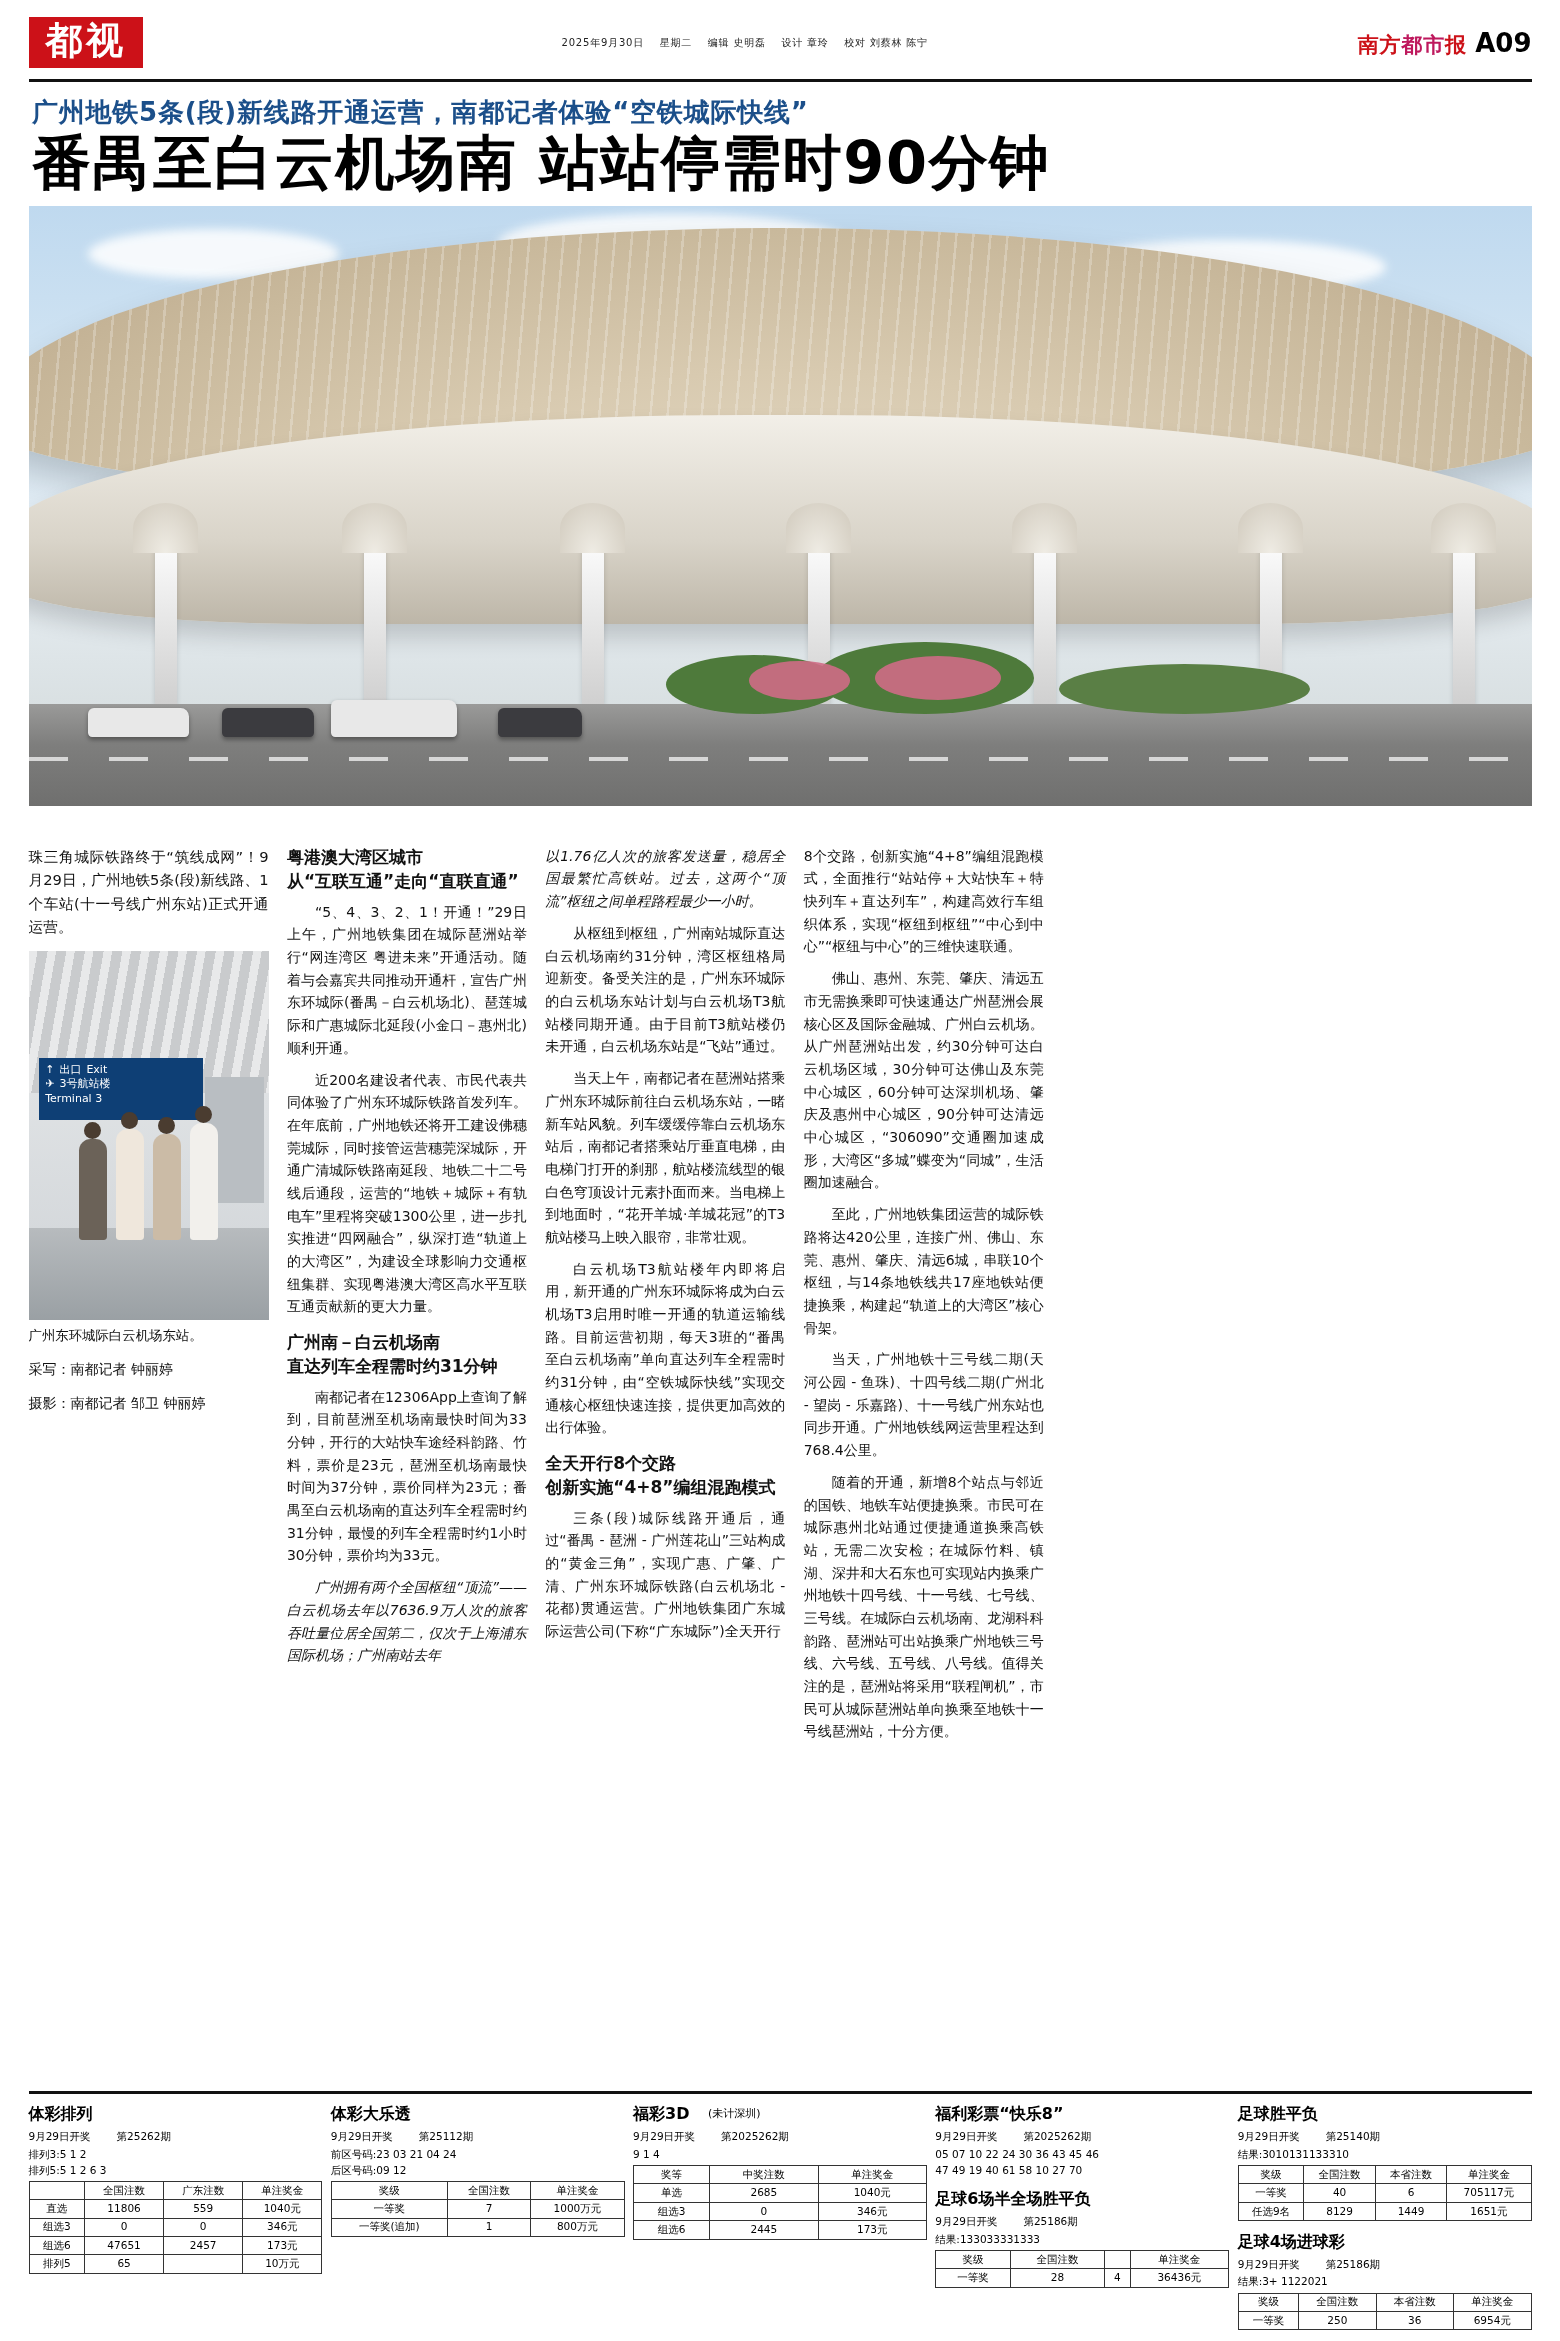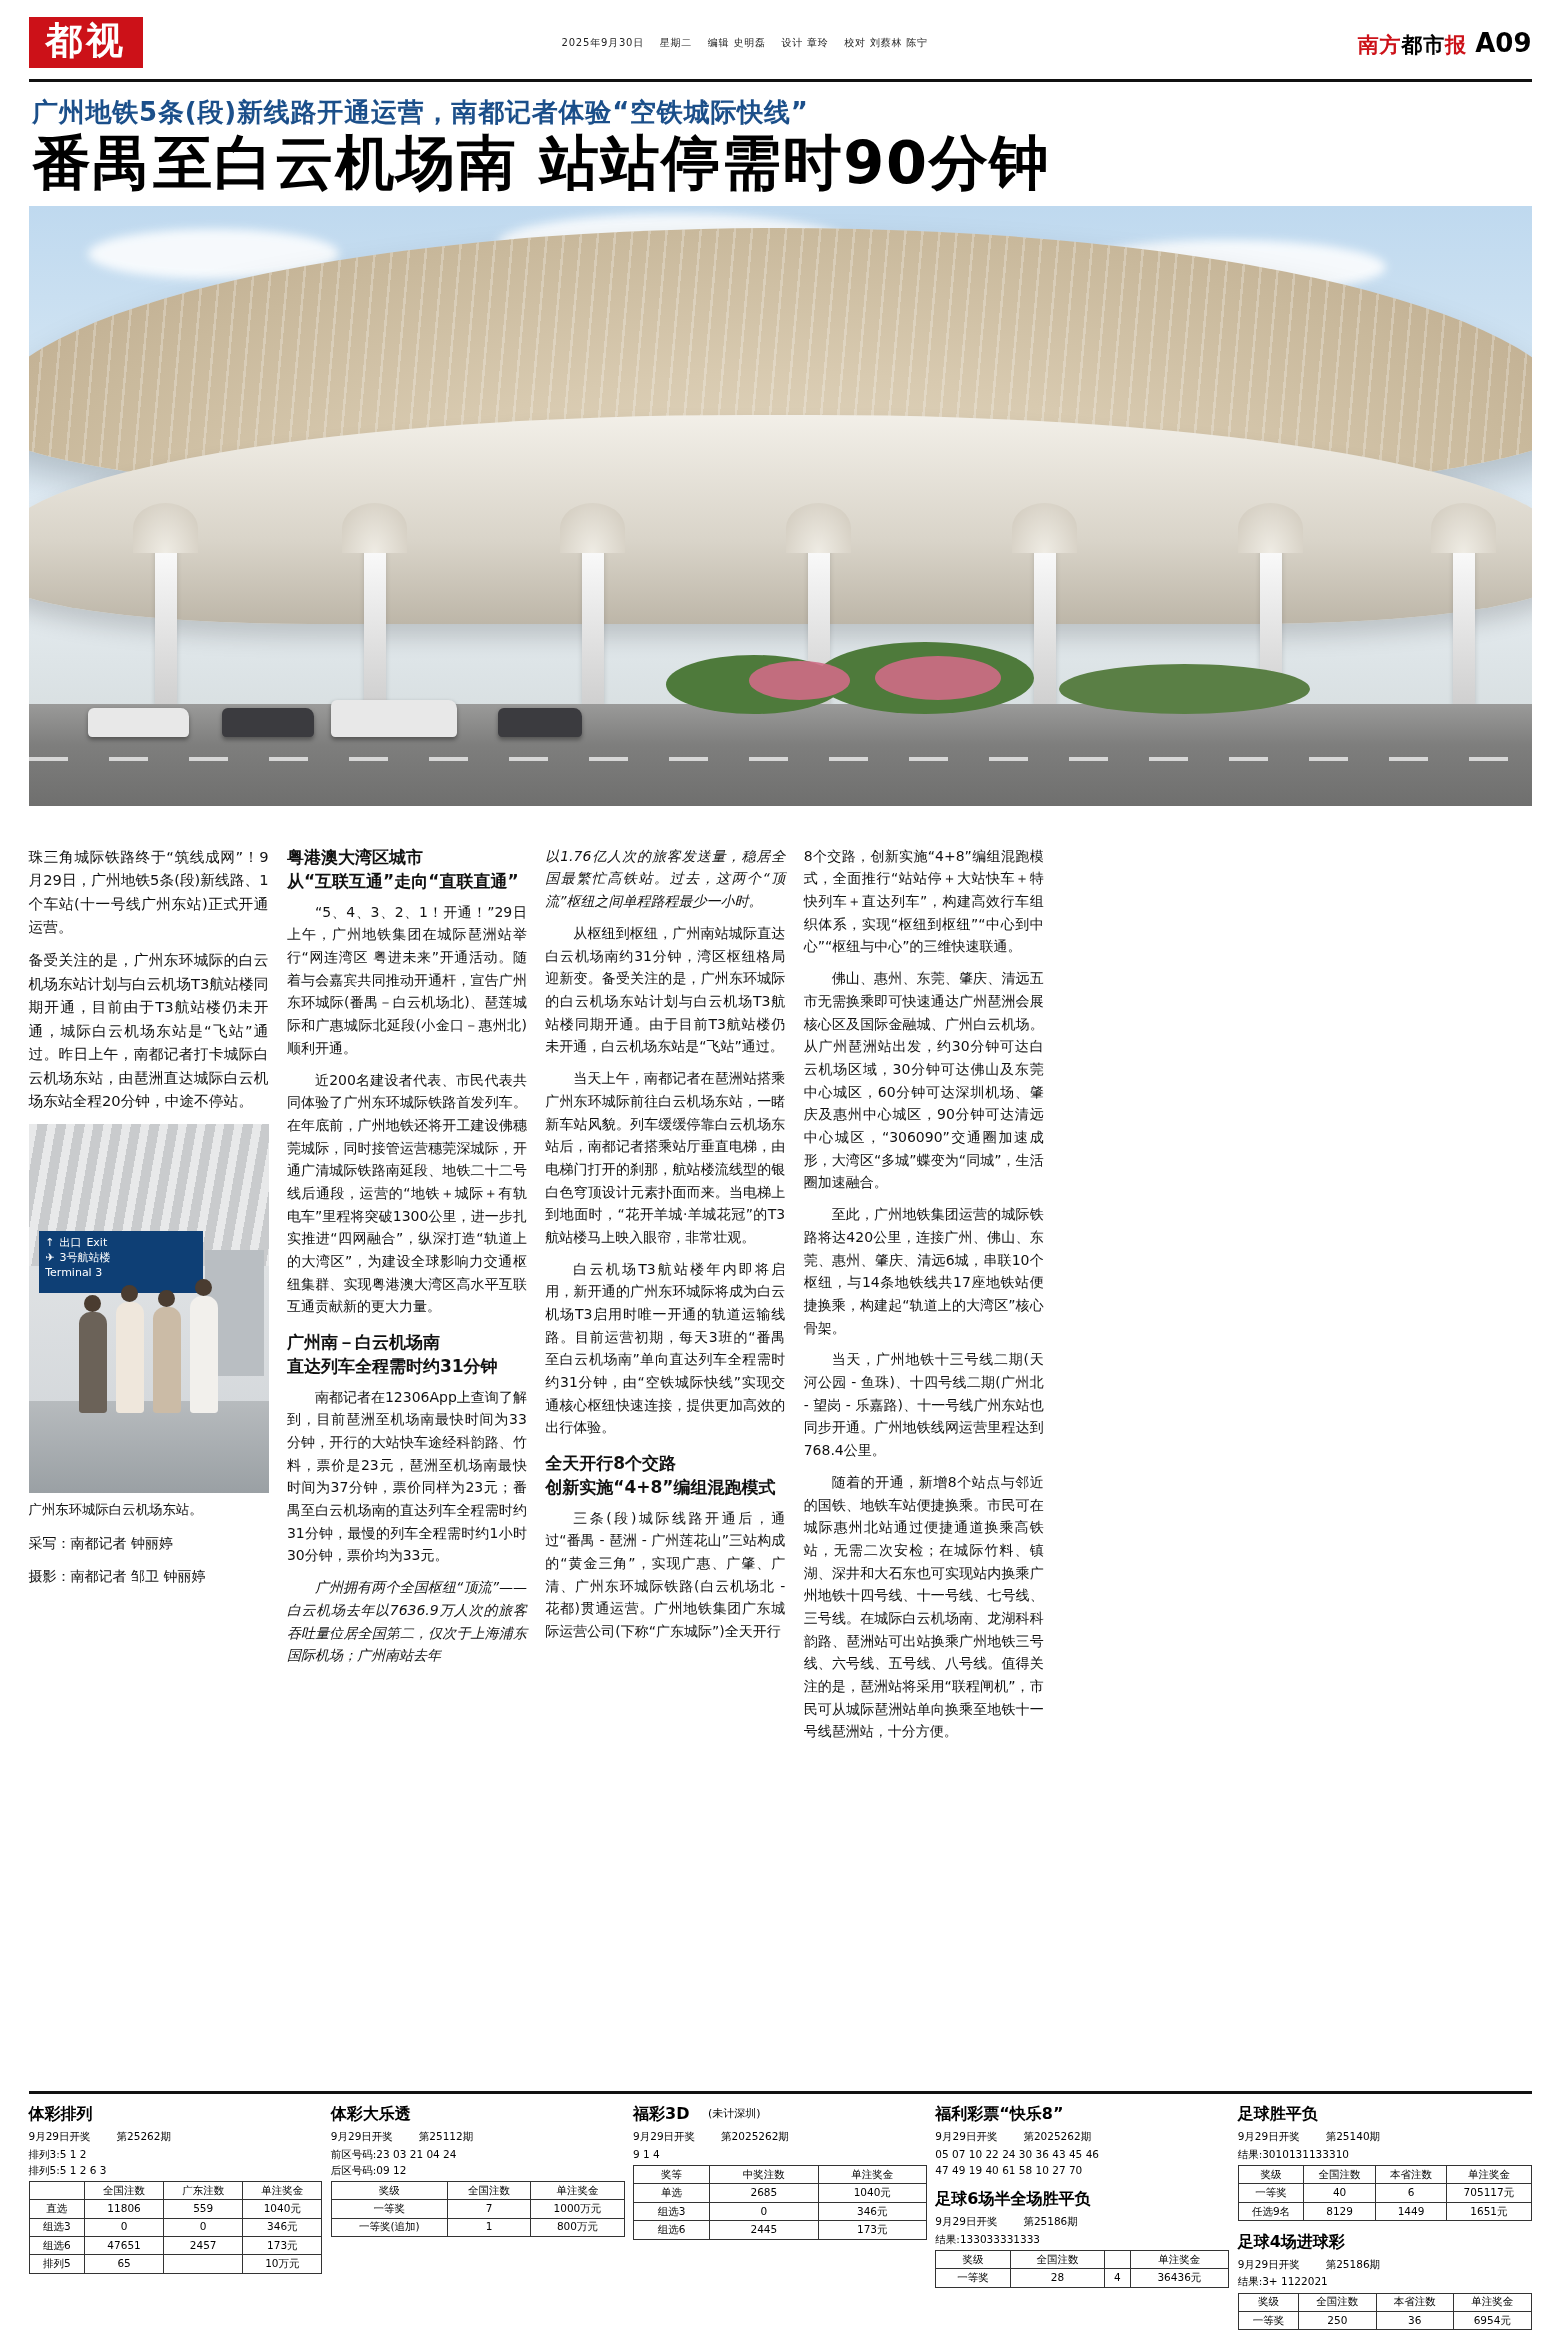--- a/index.html
+++ b/index.html
@@ -8,21 +8,21 @@
 
   
   .masthead{display:flex;align-items:center;justify-content:space-between;padding-top:11.7px;height:62px;}
   .mast-left{display:flex;align-items:flex-start;}
   .mast-badge{background:#cc1118;color:#fff;font-size:37px;font-weight:bold;letter-spacing:3.4px;
     padding:5px 17px 8.4px 17px;line-height:1;font-family:"DejaVu Sans",sans-serif;}
   .mast-center{font-size:10px;color:#222;letter-spacing:0.8px;white-space:nowrap;}
   .mast-center span{margin-right:11.7px;}
   .mast-right{display:flex;align-items:flex-end;}
   .mast-logo{color:#cc1118;font-size:21px;font-weight:bold;letter-spacing:0.8px;line-height:1;}
-  .mast-logo .blk{color:#000000;}
+  .mast-logo .blk{color:#be185d;}
   .mast-page{font-size:26px;font-weight:bold;margin-left:8.4px;line-height:1;}
   .mast-rule{height:3.4px;background:#111;margin-top:5px;}
 
   
   .kicker{font-size:26px;color:#1b4f8a;font-weight:bold;letter-spacing:0.8px;margin:13.4px 0 1.7px 3.4px;}
   .headline{font-size:59px;font-weight:bold;letter-spacing:1.7px;margin:1.7px 0 11.7px 3.4px;line-height:1.05;}
 
   
   .hero{position:relative;height:600px;width:100%;overflow:hidden;}
   .hero-sky{position:absolute;inset:0;background:linear-gradient(#bfd9ef 0%,#d8e8f4 38%,#e7eef3 60%,#cfd6d6 100%);}
@@ -144,21 +144,20 @@
     <div class="flower" style="left:720px;width:101px;height:39px;"></div>
     <div class="flower" style="left:846px;width:126px;height:44px;"></div>
     <div class="bush" style="left:1030px;width:251px;height:50px;background:#5a7f45;"></div>
 
   </div>
 
   <div class="content">
 
     <div class="col">
       <p class="lead noind">珠三角城际铁路终于“筑线成网”！9月29日，广州地铁5条(段)新线路、1个车站(十一号线广州东站)正式开通运营。</p>
-      <p class="lead noind">备受关注的是，广州东环城际的白云机场东站计划与白云机场T3航站楼同期开通，目前由于T3航站楼仍未开通，城际白云机场东站是“飞站”通过。昨日上午，南都记者打卡城际白云机场东站，由琶洲直达城际白云机场东站全程20分钟，中途不停站。</p>
 
       <div class="photo2">
         <div class="p2-ceiling"></div>
         <div class="p2-wall"></div>
         <div class="p2-sign">
           <div class="row">
             <span>↑</span>
             <span>出口</span>
             <span>Exit</span>
           </div>

